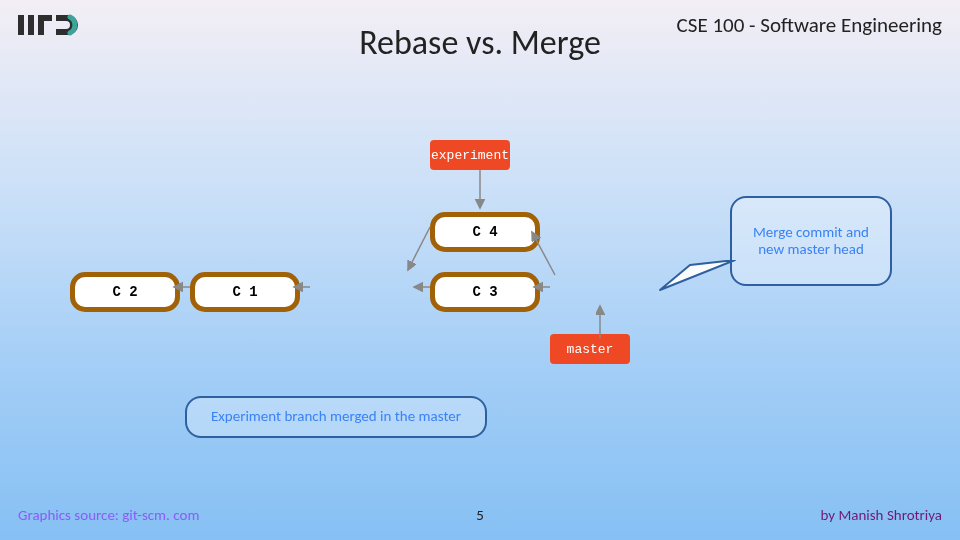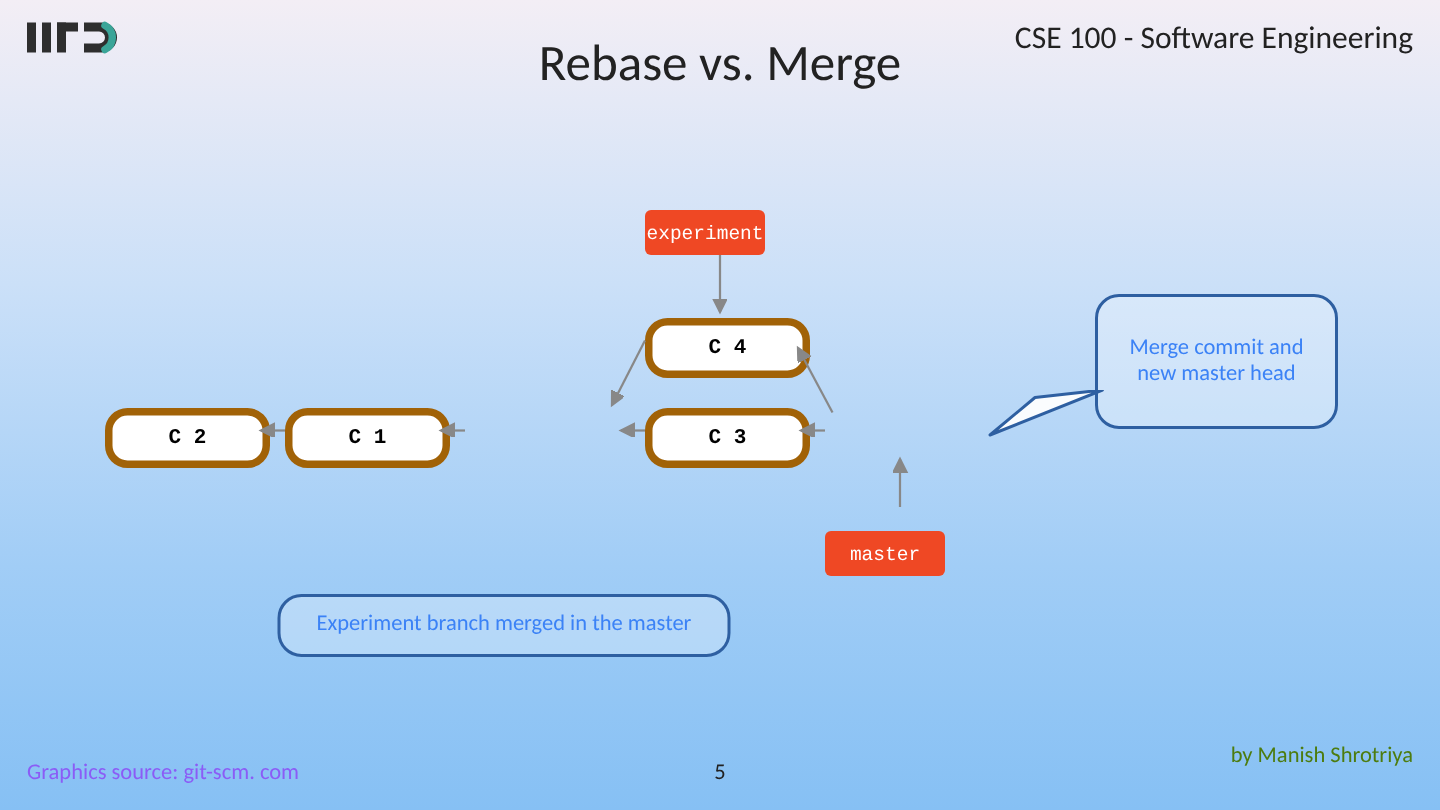--- a/index.html
+++ b/index.html
@@ -7,21 +7,21 @@
 .logo{position:absolute;top:12px;left:18px}
 .course{position:absolute;top:12px;right:18px;font-size:21px;color:#222}
 .title{position:absolute;top:22px;left:0;right:0;text-align:center;font-size:34px;color:#222}
 .diagram{position:absolute;top:130px;left:0;right:0;height:260px}
 .commit{position:absolute;width:100px;height:30px;background:#fff;border:5px solid #a16207;border-radius:15px;font-family:"Courier New",monospace;font-weight:bold;font-size:14px;display:flex;align-items:center;justify-content:center;color:#000}
 .tag{position:absolute;width:80px;height:30px;background:#ef4824;border-radius:4px;font-family:"Courier New",monospace;font-size:13px;display:flex;align-items:center;justify-content:center;color:#fff}
 .arrow{position:absolute;stroke:#888;fill:#888}
 .callout{position:absolute;border:2px solid #2e5fa1;border-radius:16px;background:rgba(255,255,255,0.28);font-size:15px;color:#3b82f6;display:flex;align-items:center;justify-content:center;text-align:center;line-height:1.15;padding:6px 14px}
 .footer-left{position:absolute;bottom:16px;left:18px;font-size:15px;color:#8b5cf6}
 .footer-center{position:absolute;bottom:16px;left:0;right:0;text-align:center;font-size:15px;color:#222}
-.footer-right{position:absolute;bottom:27px;right:18px;font-size:15px;color:#4d7c0f}
+.footer-right{position:absolute;bottom:16px;right:18px;font-size:15px;color:#701a75}
 </style>
 </head>
 <body>
 
 <div class="logo">
 <svg width="70" height="26" viewBox="0 0 70 26">
   <rect x="0" y="3" width="6" height="20" fill="#2e2e2e"></rect>
   <rect x="10" y="3" width="6" height="20" fill="#2e2e2e"></rect>
   <rect x="20" y="3" width="6" height="20" fill="#2e2e2e"></rect>
   <rect x="20" y="3" width="14" height="6" fill="#2e2e2e"></rect>
@@ -36,21 +36,21 @@
 <div class="diagram">
 
   <div class="tag" style="left:430px;top:10px">experiment</div>
 
   <div class="commit" style="left:430px;top:82px">C 4</div>
 
   <div class="commit" style="left:70px;top:142px">C 2</div>
   <div class="commit" style="left:190px;top:142px">C 1</div>
   <div class="commit" style="left:430px;top:142px">C 3</div>
 
-  <div class="tag" style="left:550px;top:224px">master</div>
+  <div class="tag" style="left:550px;top:204px">master</div>
 
   <svg class="arrow" style="left:0;top:0" width="760" height="260">
     <defs>
       <marker id="ah" markerWidth="8" markerHeight="8" refX="6" refY="3" orient="auto">
         <path d="M0,0 L6,3 L0,6 Z" fill="#888"></path>
       </marker>
     </defs>
 
     <line x1="480" y1="40" x2="480" y2="78" stroke="#888" stroke-width="1.5" marker-end="url(#ah)"></line>
 

